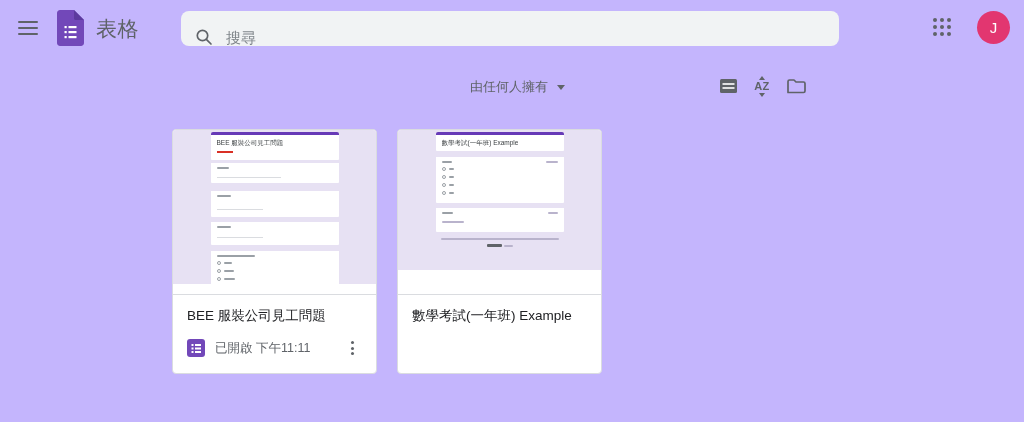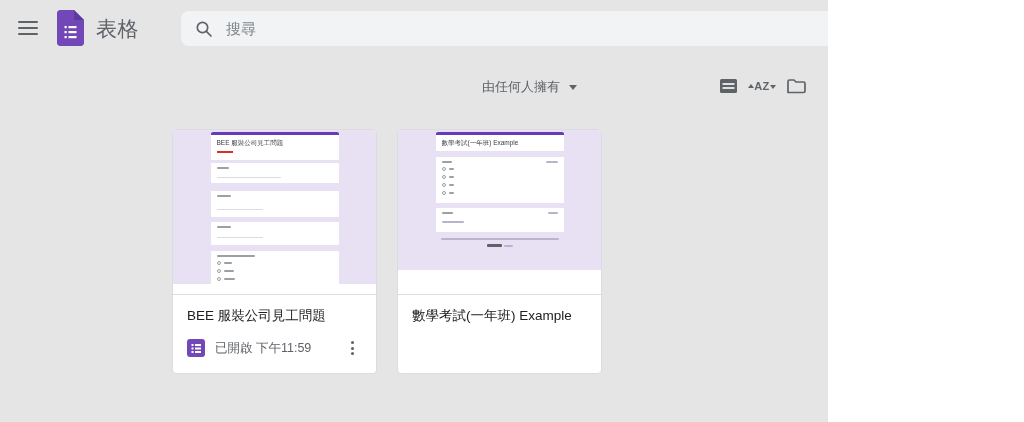--- a/index.html
+++ b/index.html
@@ -1,60 +1,60 @@
 <!DOCTYPE html>
 <html><head>
 <meta charset="utf-8">
 <style>
   * { margin:0; padding:0; box-sizing:border-box; }
   html,body { background:#fff; }
   .page {
-    position:relative; width:828px; height:422px; background:#e5e5e5;
+    position:relative; width:1024px; height:422px; background:#c4b5fd;
     font-family:"Liberation Sans", sans-serif; overflow:hidden;
   }
 
   
   .menu-btn { position:absolute; left:16px; top:18px; width:24px; height:20px;
     background:none; border:none; cursor:pointer; display:flex; flex-direction:column;
     justify-content:center; gap:4px; padding:0 2px; }
   .menu-btn span { display:block; height:2px; width:20px; background:#5F6368; border-radius:1px; }
 
   .logo { position:absolute; left:57px; top:10px; width:27px; height:36px; cursor:pointer; }
 
   .app-title { position:absolute; left:96px; top:15px; font-size:21px; color:#5F6368; letter-spacing:0.5px; }
 
   .searchbar { position:absolute; left:181px; top:11px; width:658px; height:35px;
-    background:#F1F3F4; border-radius:8px; display:flex; align-items:center; padding-left:14px; }
+    background:#F1F3F4; border-radius:8px; display:flex; align-items:flex-end; padding-left:14px; }
   .searchbar svg { flex:none; }
   .searchbar input { border:none; background:transparent; outline:none; margin-left:13px;
     font-size:15px; color:#202124; width:560px; font-family:inherit; }
   .searchbar input::placeholder { color:#80868B; opacity:1; }
 
   .apps-btn { position:absolute; left:933px; top:18px; width:22px; height:22px; border:none;
     background:none; cursor:pointer; display:grid; grid-template-columns:repeat(3,4px);
     grid-template-rows:repeat(3,4px); gap:3px; padding:0; }
   .apps-btn i { width:4px; height:4px; border-radius:50%; background:#5F6368; }
 
   .avatar { position:absolute; left:977px; top:11px; width:33px; height:33px; border-radius:50%;
     background:#E23670; color:#fff; font-size:15px; font-weight:500; display:flex;
     align-items:center; justify-content:center; border:none; cursor:pointer; font-family:inherit; }
 
   
   .section-title { position:absolute; left:172px; top:78px; font-size:15px; color:#202124; font-weight:400; }
 
   .owner-filter { position:absolute; left:470px; top:74px; height:26px; display:flex; align-items:center;
     gap:9px; background:none; border:none; cursor:pointer; font-family:inherit;
-    font-size:13px; color:#5F6368;margin-left:12px; }
+    font-size:13px; color:#5F6368; }
   .caret-down { width:0; height:0; border-left:4px solid transparent; border-right:4px solid transparent;
     border-top:5px solid #5F6368; }
 
   .view-controls { position:absolute; left:714px; top:72px; display:flex; gap:6px; }
   .vc-btn { width:28px; height:28px; background:none; border:none; cursor:pointer;
     display:flex; align-items:center; justify-content:center; }
-  .az-wrap { display:flex; flex-direction:row; align-items:center; line-height:1; }
+  .az-wrap { display:flex; flex-direction:column; align-items:center; line-height:1; }
   .az-wrap .tri-up { width:0; height:0; border-left:3.5px solid transparent; border-right:3.5px solid transparent;
     border-bottom:4px solid #5F6368; margin-bottom:1px; }
   .az-wrap .tri-dn { width:0; height:0; border-left:3.5px solid transparent; border-right:3.5px solid transparent;
     border-top:4px solid #5F6368; margin-top:1px; }
   .az-wrap b { font-size:11px; font-weight:700; color:#5F6368; letter-spacing:0.5px; }
 
   
   .cards { position:absolute; left:172px; top:129px; display:flex; gap:20px; }
   .card { width:205px; height:245px; border:1px solid #DADCE0; border-radius:4px; background:#fff;
     overflow:hidden; cursor:pointer; }
@@ -217,21 +217,21 @@
         <div class="cmeta">
           <svg width="18" height="18" viewBox="0 0 18 18">
             <rect width="18" height="18" rx="3" fill="#7248B9"></rect>
             <rect x="4.5" y="5" width="2" height="2" fill="#fff"></rect>
               <rect x="8" y="5" width="6" height="2" fill="#fff"></rect>
             <rect x="4.5" y="8.5" width="2" height="2" fill="#fff"></rect>
               <rect x="8" y="8.5" width="6" height="2" fill="#fff"></rect>
             <rect x="4.5" y="12" width="2" height="2" fill="#fff"></rect>
               <rect x="8" y="12" width="6" height="2" fill="#fff"></rect>
           </svg>
-          <span class="cstatus">已開啟 下午11:59</span>
+          <span class="cstatus">已開啟 下午11:11</span>
           <button class="cdots">
             <i></i>
               <i></i>
               <i></i>
           </button>
         </div>
       </div>
     </div>
 
     <div class="card">

